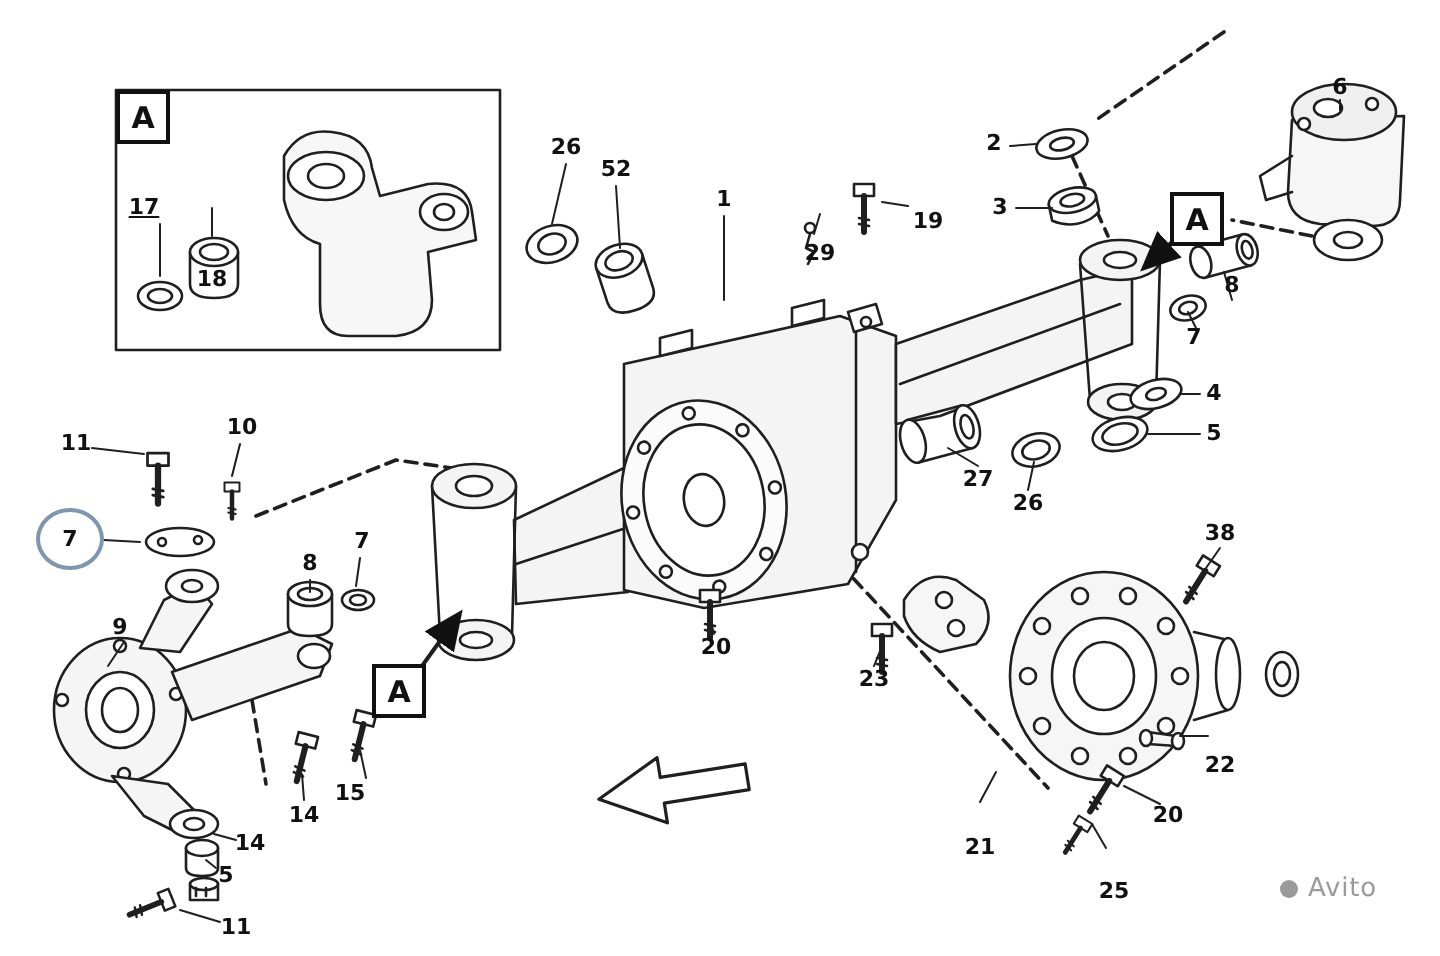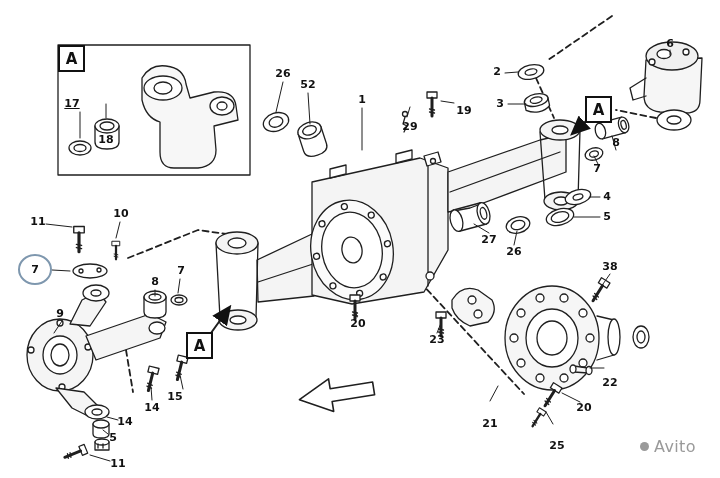--- a/index.html
+++ b/index.html
@@ -4,21 +4,21 @@
 <style>
   html,body{margin:0;padding:0;background:#fff;}
   body{font-family:"DejaVu Sans","Liberation Sans",sans-serif;}
   .stage{position:relative;width:720px;height:478px;background:#ffffff;overflow:hidden;}
   svg{position:absolute;left:0;top:0;}
   .lbl{position:absolute;width:22px;text-align:center;font-size:11px;font-weight:bold;color:#111;line-height:14px;user-select:none;}
   .abox{position:absolute;width:27px;height:27px;border:2px solid #111;background:#fff;font-size:15px;font-weight:bold;text-align:center;line-height:24px;color:#111;box-sizing:border-box;}
   .highlight-circle{position:absolute;left:18px;top:254px;width:34px;height:31px;border:2.5px solid var(--highlight,#7e97ae);border-radius:50%;box-sizing:border-box;}
   .watermark{position:absolute;left:640px;top:437px;display:flex;align-items:center;gap:5px;color:var(--watermark,#9a9a9a);}
   .watermark .dot{width:9px;height:9px;border-radius:50%;background:var(--watermark,#9a9a9a);}
-  .watermark .txt{font-size:16px;letter-spacing:.4px;}
+  .watermark .txt{font-size:13px;letter-spacing:.4px;}
 </style>
 </head>
 <body>
 
 <div class="stage">
 
   <svg width="720" height="478" viewBox="0 0 720 478">
     <defs>
       <marker id="ah" markerWidth="10" markerHeight="9" refX="8" refY="4.5" orient="auto">
         <path d="M0,0 L10,4.5 L0,9 Z" fill="#111"></path>

